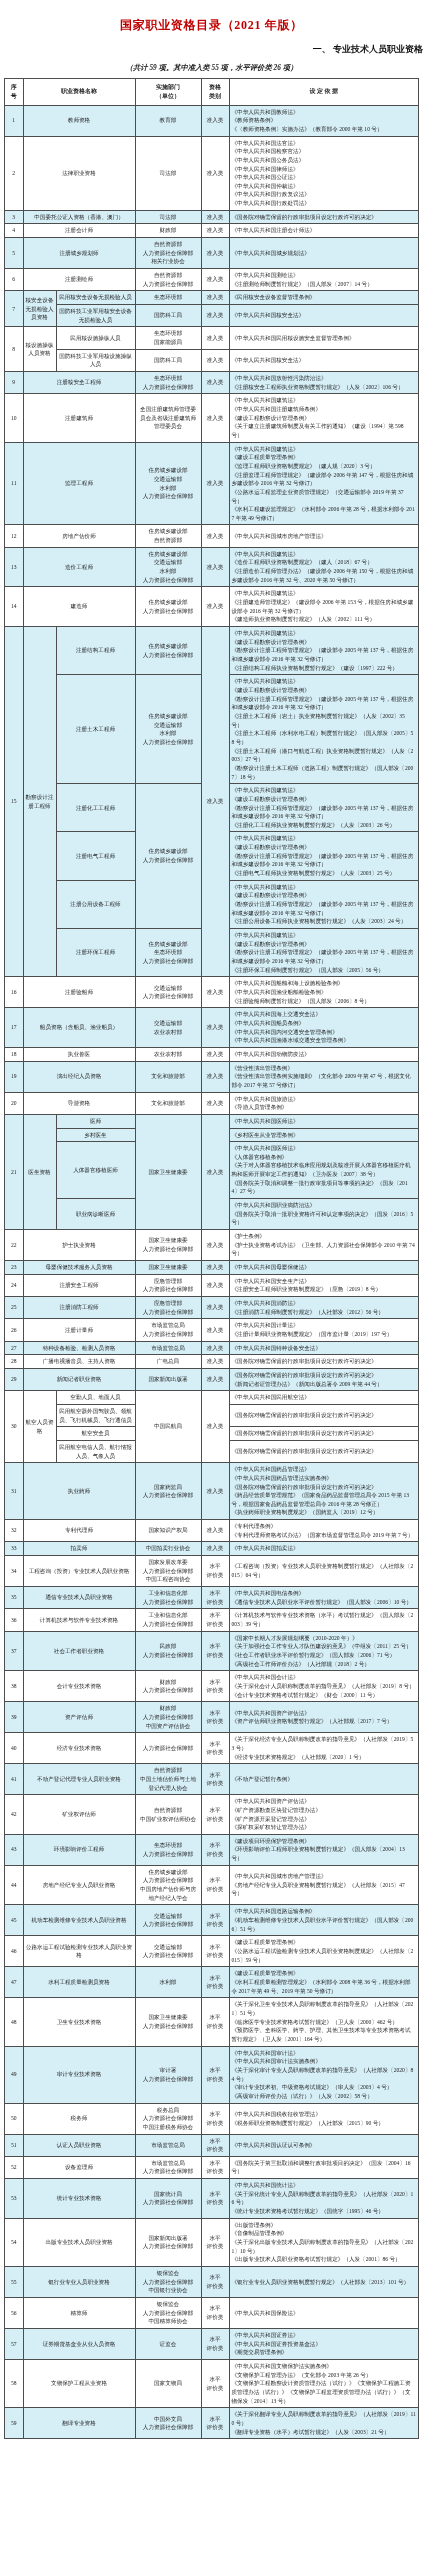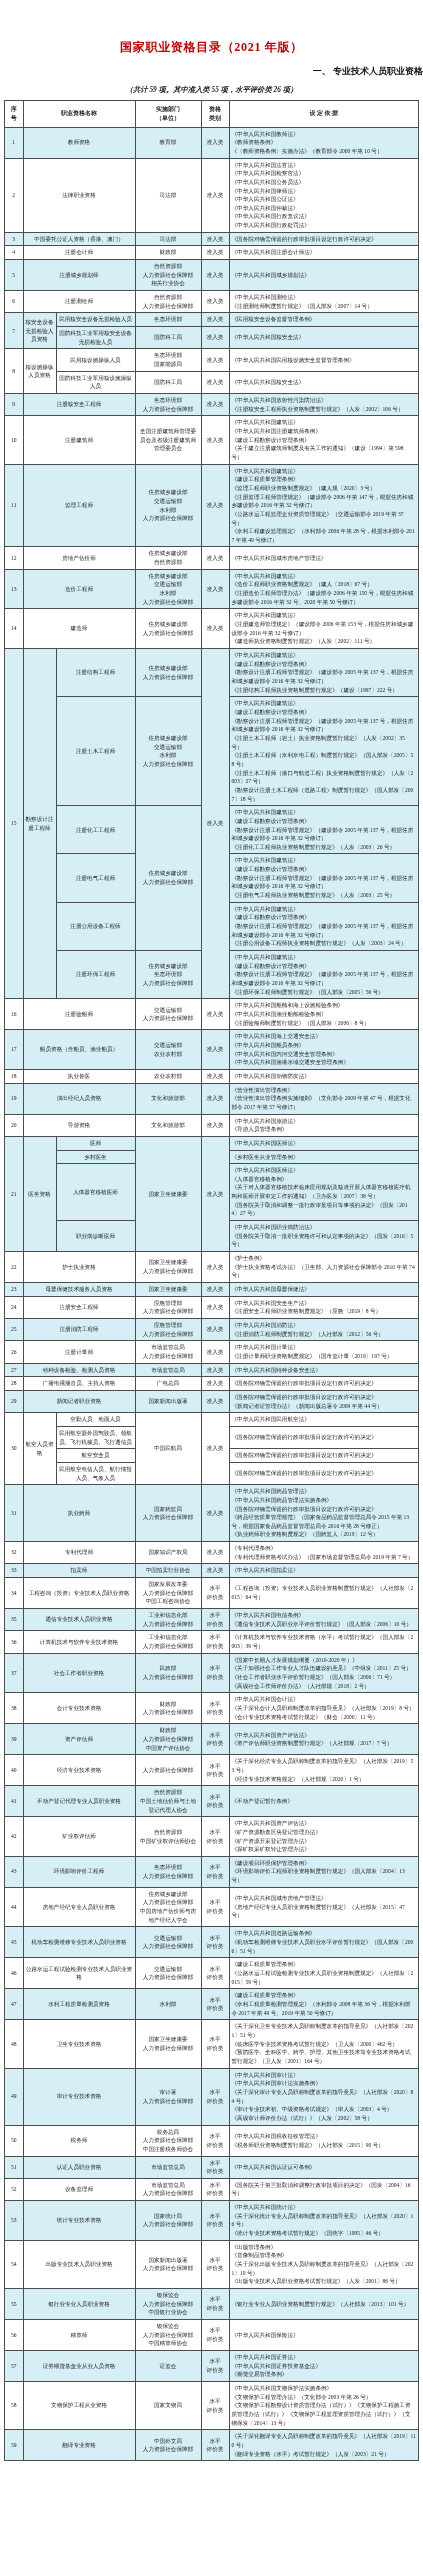--- a/index.html
+++ b/index.html
@@ -1,17 +1,17 @@
 <!DOCTYPE html>
 <html lang="zh" style="font-size:10.6px"><head>
 <meta charset="utf-8">
 <style>
   html,body{margin:0;padding:0;background:#ffffff;}
   body{width:423px;font-family:"Liberation Serif","DejaVu Serif",serif;color:#1d1d1d;}
-  .page{width:423px;padding:6.6px 0 20px 0;margin-top:22px;}
+  .page{width:423px;padding:6.6px 0 20px 0;}
   .doc-title{color:#c00000;text-align:center;font-size:12px;font-weight:bold;letter-spacing:0.7px;margin:10.6px 0 2.6px 0;}
   .doc-section{text-align:right;font-size:9px;font-weight:bold;color:#111;margin:9.3px 0 1.3px 0;}
   .doc-note{text-align:center;font-size:7.3px;font-weight:bold;font-style:italic;color:#222;margin:6.6px 0 5.3px 0;}
   table.catalog{width:415px;margin:0 auto;border-collapse:collapse;table-layout:fixed;}
   table.catalog col.c-seq{width:18.5px;}
   table.catalog col.c-grp{width:33px;}
   table.catalog col.c-name{width:79px;}
   table.catalog col.c-dept{width:66px;}
   table.catalog col.c-cat{width:28px;}
   table.catalog th,table.catalog td{border:0.7px solid #4d4d4d;font-size:5.6px;line-height:1.55;padding:2px 2px;vertical-align:middle;word-break:break-all;}

